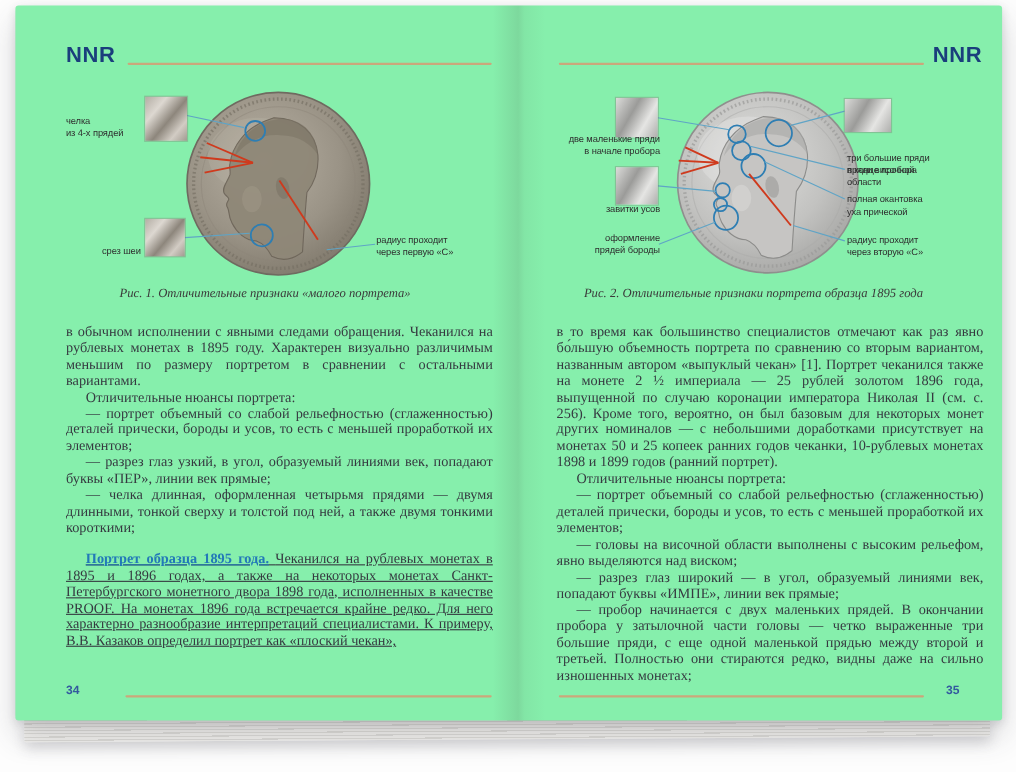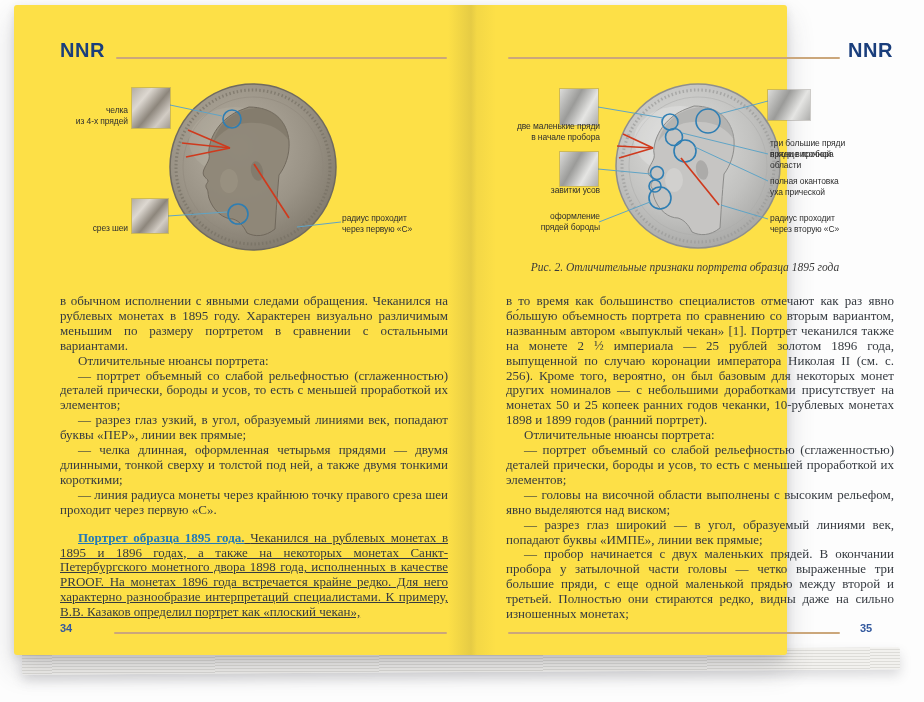--- a/index.html
+++ b/index.html
@@ -1,19 +1,19 @@
 <!DOCTYPE html>
 <html><head>
 <meta charset="utf-8">
 <style>
   html,body{margin:0;padding:0;background:#fdfdfd;}
   .stage{position:relative;width:924px;height:702px;background:#fdfdfd;overflow:hidden;
          font-family:"Liberation Serif",serif;}
   
-  .book{position:absolute;left:14px;top:5px;width:773px;height:650px;background:#fde047;
+  .book{position:absolute;left:14px;top:5px;width:897px;height:650px;background:#86efac;
         border-radius:3px;
         box-shadow:0 14px 28px rgba(60,60,70,.20), 0 3px 8px rgba(60,60,70,.14);}
   .page-stack-bottom{position:absolute;left:22px;top:650px;width:878px;height:22px;
         background:repeating-linear-gradient(180deg,#f2f1ee 0 2px,#dddcd8 2px 3px);
         transform:rotate(-.35deg);border-radius:2px;
         box-shadow:0 6px 12px rgba(60,60,70,.18);}
   .page-stack-left{position:absolute;left:14px;top:8px;width:14px;height:644px;
         background:repeating-linear-gradient(90deg,#f4f3f0 0 2px,#e2e1dd 2px 3px);
         border-radius:3px 0 0 3px;}
   .gutter{position:absolute;left:434px;top:0;width:48px;height:650px;
@@ -42,21 +42,21 @@
   .inset{position:absolute;z-index:2;box-shadow:0 0 0 1px rgba(120,115,105,.35);
          background:linear-gradient(130deg,#b3ada4 0%,#ddd8d1 28%,#8d867c 55%,#d2ccc4 78%,#a19a90 100%);}
   .page-right .inset{background:linear-gradient(120deg,#dcdcda 0%,#9b9b99 38%,#e5e5e3 68%,#aeaeac 100%);}
   .l-inset1{left:114px;top:82px;width:38px;height:40px;}
   .l-inset2{left:114px;top:193px;width:36px;height:34px;}
   .r-inset1{left:98px;top:83px;width:38px;height:36px;}
   .r-inset2{left:98px;top:146px;width:38px;height:34px;}
   .r-inset3{left:306px;top:84px;width:42px;height:30px;}
   .fig-label{position:absolute;z-index:3;font:8.5px/1.25 "Liberation Sans",sans-serif;
              color:#2e2e2e;white-space:pre-line;letter-spacing:-.1px;}
-  .l-lbl-fringe{left:28px;top:99px;width:82px;text-align:right;}
+  .l-lbl-fringe{left:42px;top:99px;width:82px;}
   .l-lbl-neck{left:28px;top:217px;width:82px;text-align:right;}
   .l-lbl-radius{left:324px;top:207px;width:112px;text-align:left;}
   .r-lbl-two{left:18px;top:115px;width:120px;text-align:right;}
   .r-lbl-mustache{left:18px;top:179px;width:120px;text-align:right;}
   .r-lbl-beard{left:18px;top:205px;width:120px;text-align:right;}
   .r-lbl-three{left:308px;top:112px;width:112px;margin-top:20px;}
   .r-lbl-temple{left:308px;top:143px;width:112px;}
   .r-lbl-ear{left:308px;top:170px;width:112px;}
   .r-lbl-radius{left:308px;top:207px;width:112px;}
   .fig-caption{position:absolute;top:255px;left:30px;width:386px;text-align:center;z-index:3;
@@ -130,28 +130,28 @@
             <line x1="236" y1="158" x2="271" y2="212"></line>
           </g>
         </svg>
         <div class="inset l-inset1"></div>
         <div class="inset l-inset2"></div>
         <div class="fig-label l-lbl-fringe">челка
 из 4-х прядей</div>
         <div class="fig-label l-lbl-neck">срез шеи</div>
         <div class="fig-label l-lbl-radius">радиус проходит
 через первую «С»</div>
+        <div class="fig-caption">Рис. 1. Отличительные признаки «малого портрета»</div>
 
         <div class="body-text">
           <p class="para noindent">в обычном исполнении с явными следами обращения. Чеканился на рублевых монетах в 1895 году. Характерен визуально различимым меньшим по размеру портретом в сравнении с остальными вариантами.</p>
           <p class="para">Отличительные нюансы портрета:</p>
           <p class="para">— портрет объемный со слабой рельефностью (сглаженностью) деталей прически, бороды и усов, то есть с меньшей проработкой их элементов;</p>
           <p class="para">— разрез глаз узкий, в угол, образуемый линиями век, попадают буквы «ПЕР», линии век прямые;</p>
           <p class="para">— челка длинная, оформленная четырьмя прядями — двумя длинными, тонкой сверху и толстой под ней, а также двумя тонкими короткими;</p>
-          <p class="para">— линия радиуса монеты через крайнюю точку правого среза шеи проходит через первую «С».</p>
           <p class="para lead-para"><span class="lead-heading">Портрет образца 1895 года.</span> <span>Чеканился на рублевых монетах в 1895 и 1896 годах, а также на некоторых монетах Санкт-Петербургского монетного двора 1898 года, исполненных в качестве PROOF. На монетах 1896 года встречается крайне редко. Для него характерно разнообразие интерпретаций специалистами. К примеру, В.В. Казаков определил портрет как «плоский чекан»,</span></p>
         </div>
 
         <div class="pagenum pagenum-left">34</div>
         <div class="rule rule-foot-left"></div>
       </div>
     </div>
 
     <div class="page page-right">
       <div class="page-inner">

